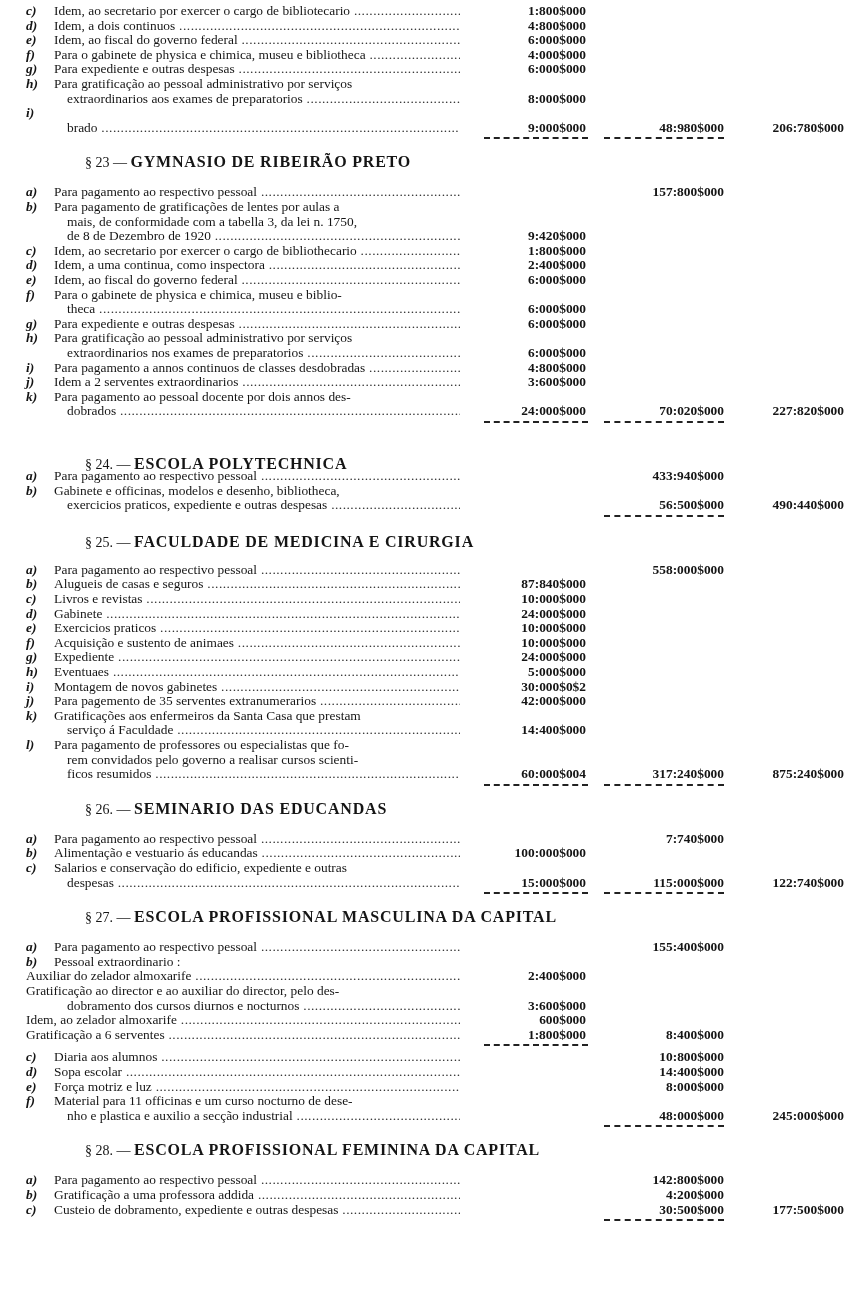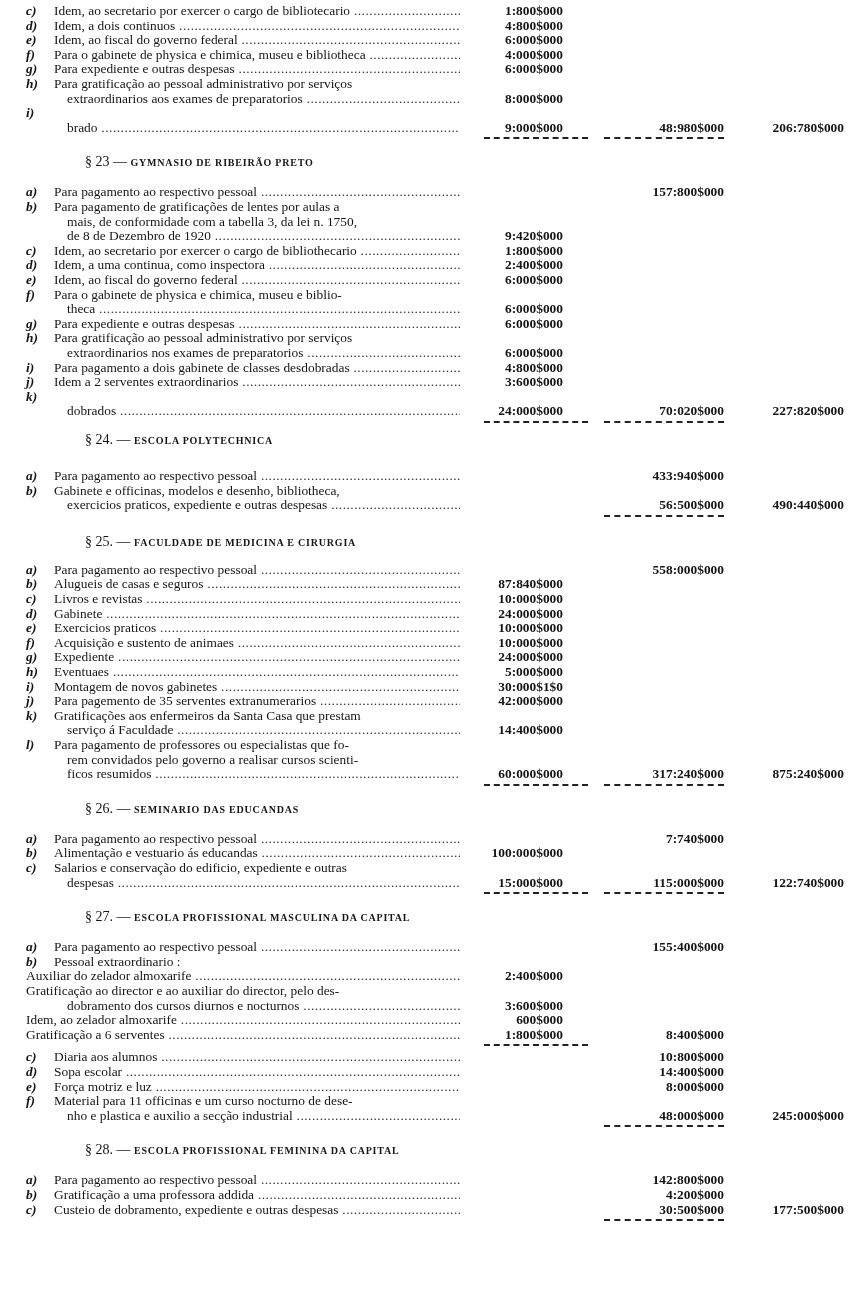--- a/index.html
+++ b/index.html
@@ -9,26 +9,26 @@
     color: #151515; font-size: 13.4px; line-height: 14.6px;
   }
   #page { position: absolute; left: 0; top: 0; width: 857px; height: 1316px; }
   .row { position: absolute; left: 0; width: 857px; height: 15px; white-space: nowrap; }
   .lbl { position: absolute; left: 26px; width: 22px; font-style: italic; font-weight: bold; }
   .txt { position: absolute; left: 54px; width: 406px; overflow: hidden; white-space: nowrap; }
   .txt.cont { left: 67px; width: 393px; }
   .txt.noLbl { left: 26px; width: 434px; }
   .txt .dots { color: #333; letter-spacing: 0.5px; }
   .c1, .c2, .c3 { position: absolute; text-align: right; font-weight: bold; }
-  .c1 { left: 445px; width: 118px; }
+  .c1 { left: 468px; width: 118px; }
   .c2 { left: 600px; width: 124px; }
   .c3 { left: 722px; width: 122px; }
   .head { position: absolute; left: 0; width: 857px; height: 16px; white-space: nowrap; }
   .head .sec { position: absolute; left: 85px; font-size: 14px; }
-  .head .title { font-variant: small-caps; font-size: 10px; letter-spacing: 0.8px; font-weight: bold; }
+  .head .title { font-variant: small-caps; font-size: 16px; letter-spacing: 0.8px; font-weight: bold; }
   .rule { position: absolute; height: 0; border-top: 2px dashed #222; }
   .rule.r1 { left: 484px; width: 104px; }
   .rule.r2 { left: 604px; width: 120px; }
 </style>
 </head>
 <body>
 
 <div id="page">
     <div class="row" style="top: 4px;">
       <span class="lbl">c)</span>
@@ -124,40 +124,41 @@
     <div class="row" style="top: 331.4px;">
       <span class="lbl">h)</span>
       <span class="txt"><span>Para gratificação ao pessoal administrativo por serviços</span></span>
     </div>
     <div class="row" style="top: 346px;">
       <span class="txt cont"><span>extraordinarios nos exames de preparatorios</span><span class="dots"> ........................................................................................................................</span></span>
       <span class="c1">6:000$000</span>
     </div>
     <div class="row" style="top: 360.6px;">
       <span class="lbl">i)</span>
-      <span class="txt"><span>Para pagamento a dois gabinete de classes desdobradas</span><span class="dots"> ........................................................................................................................</span></span>
+      <span class="txt"><span>Para pagamento a annos continuos de classes desdobradas</span><span class="dots"> ........................................................................................................................</span></span>
       <span class="c1">4:800$000</span>
     </div>
     <div class="row" style="top: 375.2px;">
       <span class="lbl">j)</span>
       <span class="txt"><span>Idem a 2 serventes extraordinarios</span><span class="dots"> ........................................................................................................................</span></span>
       <span class="c1">3:600$000</span>
     </div>
     <div class="row" style="top: 389.8px;">
       <span class="lbl">k)</span>
+      <span class="txt"><span>Para pagamento ao pessoal docente por dois annos des-</span></span>
     </div>
     <div class="row" style="top: 404.4px;">
       <span class="txt cont"><span>dobrados</span><span class="dots"> ........................................................................................................................</span></span>
       <span class="c1">24:000$000</span>
       <span class="c2">70:020$000</span>
       <span class="c3">227:820$000</span>
     </div>
     <div class="rule r1" style="top: 421px;"></div>
     <div class="rule r2" style="top: 421px;"></div>
-    <div class="head" style="top: 433px;">
+    <div class="head" style="top: 457px;">
       <span class="sec"><span class="num">§ 24. — </span><span class="title">ESCOLA POLYTECHNICA</span></span>
     </div>
     <div class="row" style="top: 469px;">
       <span class="lbl">a)</span>
       <span class="txt"><span>Para pagamento ao respectivo pessoal</span><span class="dots"> ........................................................................................................................</span></span>
       <span class="c2">433:940$000</span>
     </div>
     <div class="row" style="top: 483.6px;">
       <span class="lbl">b)</span>
       <span class="txt"><span>Gabinete e officinas, modelos e desenho, bibliotheca,</span></span>
@@ -207,21 +208,21 @@
       <span class="c1">24:000$000</span>
     </div>
     <div class="row" style="top: 665px;">
       <span class="lbl">h)</span>
       <span class="txt"><span>Eventuaes</span><span class="dots"> ........................................................................................................................</span></span>
       <span class="c1">5:000$000</span>
     </div>
     <div class="row" style="top: 679.6px;">
       <span class="lbl">i)</span>
       <span class="txt"><span>Montagem de novos gabinetes</span><span class="dots"> ........................................................................................................................</span></span>
-      <span class="c1">30:000$1$0</span>
+      <span class="c1">30:000$0$2</span>
     </div>
     <div class="row" style="top: 694.2px;">
       <span class="lbl">j)</span>
       <span class="txt"><span>Para pagemento de 35 serventes extranumerarios</span><span class="dots"> ........................................................................................................................</span></span>
       <span class="c1">42:000$000</span>
     </div>
     <div class="row" style="top: 708.8px;">
       <span class="lbl">k)</span>
       <span class="txt"><span>Gratificações aos enfermeiros da Santa Casa que prestam</span></span>
     </div>
@@ -231,21 +232,21 @@
     </div>
     <div class="row" style="top: 738px;">
       <span class="lbl">l)</span>
       <span class="txt"><span>Para pagamento de professores ou especialistas que fo-</span></span>
     </div>
     <div class="row" style="top: 752.6px;">
       <span class="txt cont"><span>rem convidados pelo governo a realisar cursos scienti-</span></span>
     </div>
     <div class="row" style="top: 767.2px;">
       <span class="txt cont"><span>ficos resumidos</span><span class="dots"> ........................................................................................................................</span></span>
-      <span class="c1">60:000$000</span>
+      <span class="c1">60:000$004</span>
       <span class="c2">317:240$000</span>
       <span class="c3">875:240$000</span>
     </div>
     <div class="rule r1" style="top: 783.8px;"></div>
     <div class="rule r2" style="top: 783.8px;"></div>
     <div class="head" style="top: 801.8px;">
       <span class="sec"><span class="num">§ 26. — </span><span class="title">SEMINARIO DAS EDUCANDAS</span></span>
     </div>
     <div class="row" style="top: 831.8px;">
       <span class="lbl">a)</span>

